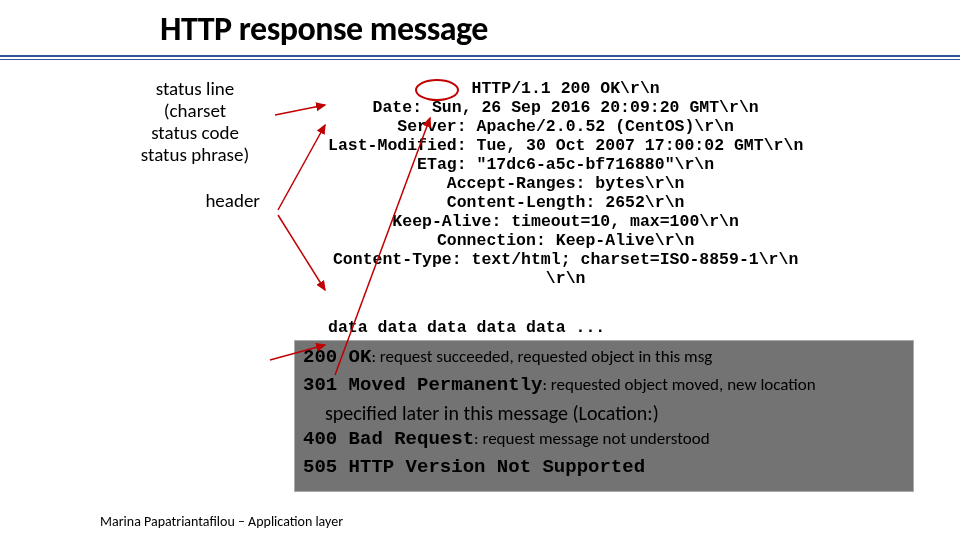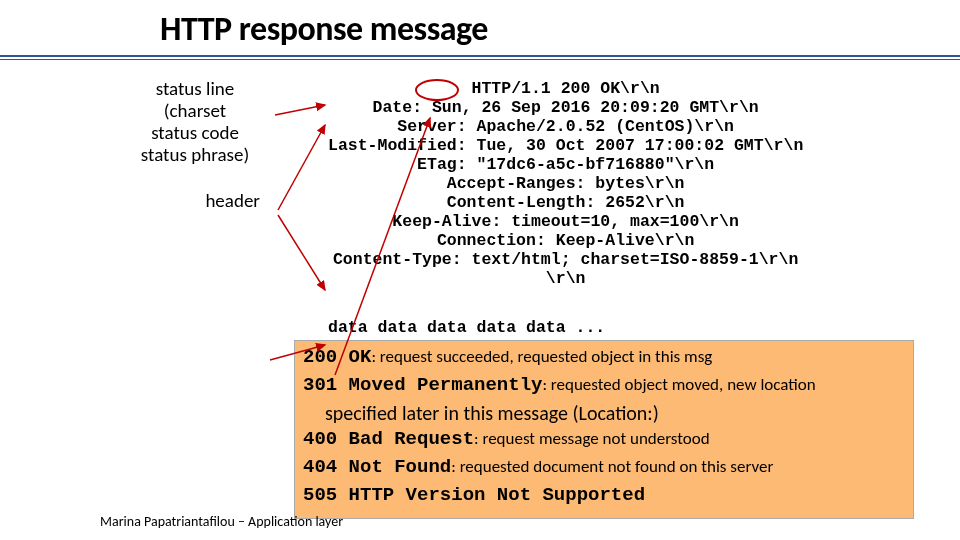--- a/index.html
+++ b/index.html
@@ -65,21 +65,21 @@
     top: 258px;
     font-family: "Courier New", monospace;
     font-size: 16.5px;
     font-weight: 700;
   }
   .status-box {
     position: absolute;
     left: 294px;
     top: 280px;
     width: 620px;
-    background: #fdba74;
+    background: #737373;
     border: 1px solid #aaa;
     padding: 4px 8px 8px 8px;
     font-size: 17px;
     line-height: 1.35;
   }
   .status-box .row { margin-bottom: 2px; }
   .code {
     font-family: "Courier New", monospace;
     font-weight: 700;
     font-size: 19px;
@@ -142,21 +142,20 @@
 \r\n</div>
   <div class="ellipse200"></div>
 
   <div class="data-line">data data data data data ...</div>
 
   <div class="status-box">
       <div class="row"><span class="code">200 OK</span><span class="desc">: request succeeded, requested object  in this msg</span></div>
       <div class="row"><span class="code">301 Moved Permanently</span><span class="desc">: requested object moved, new location</span></div>
       <div class="indent">specified later in this message (Location:)</div>
       <div class="row"><span class="code">400 Bad Request</span><span class="desc">:  request message not understood</span></div>
-      <div class="row"><span class="code">404 Not Found</span><span class="desc">: requested document not found on this server</span></div>
       <div class="row"><span class="code">505 HTTP Version Not Supported</span><span class="desc"></span></div>
     </div>
 
 </div>
 
 <svg class="arrows">
   <defs>
     <marker id="ah" markerWidth="8" markerHeight="8" refX="6" refY="3" orient="auto">
       <path d="M0,0 L7,3 L0,6 Z" fill="#c00000"></path>
     </marker>

